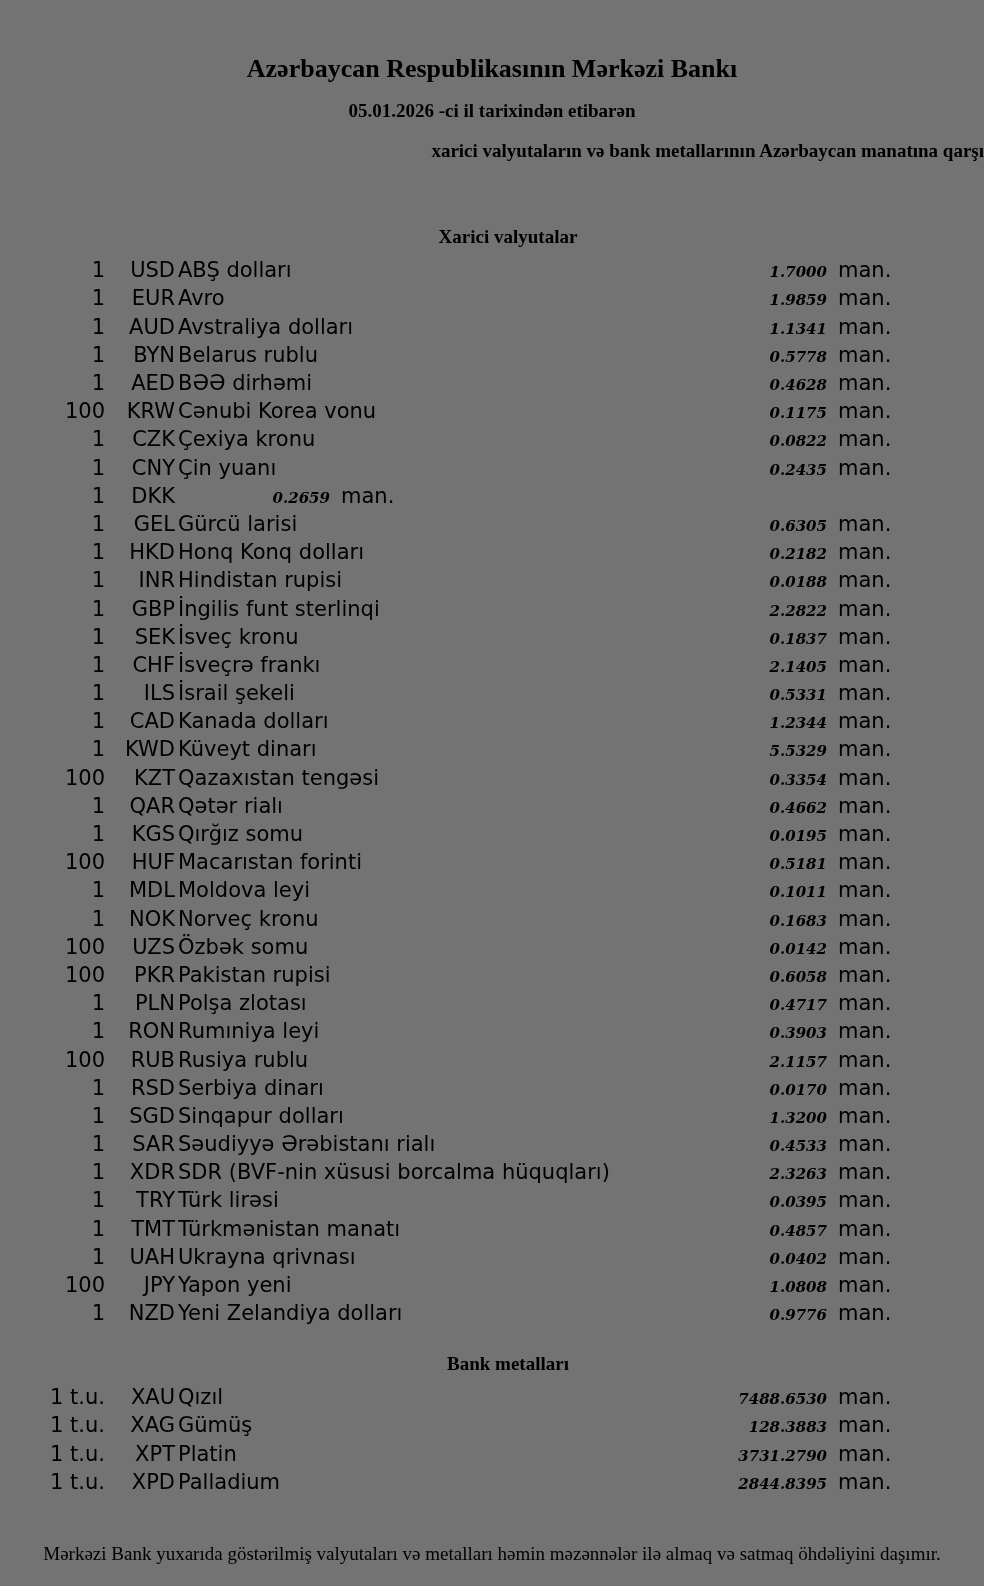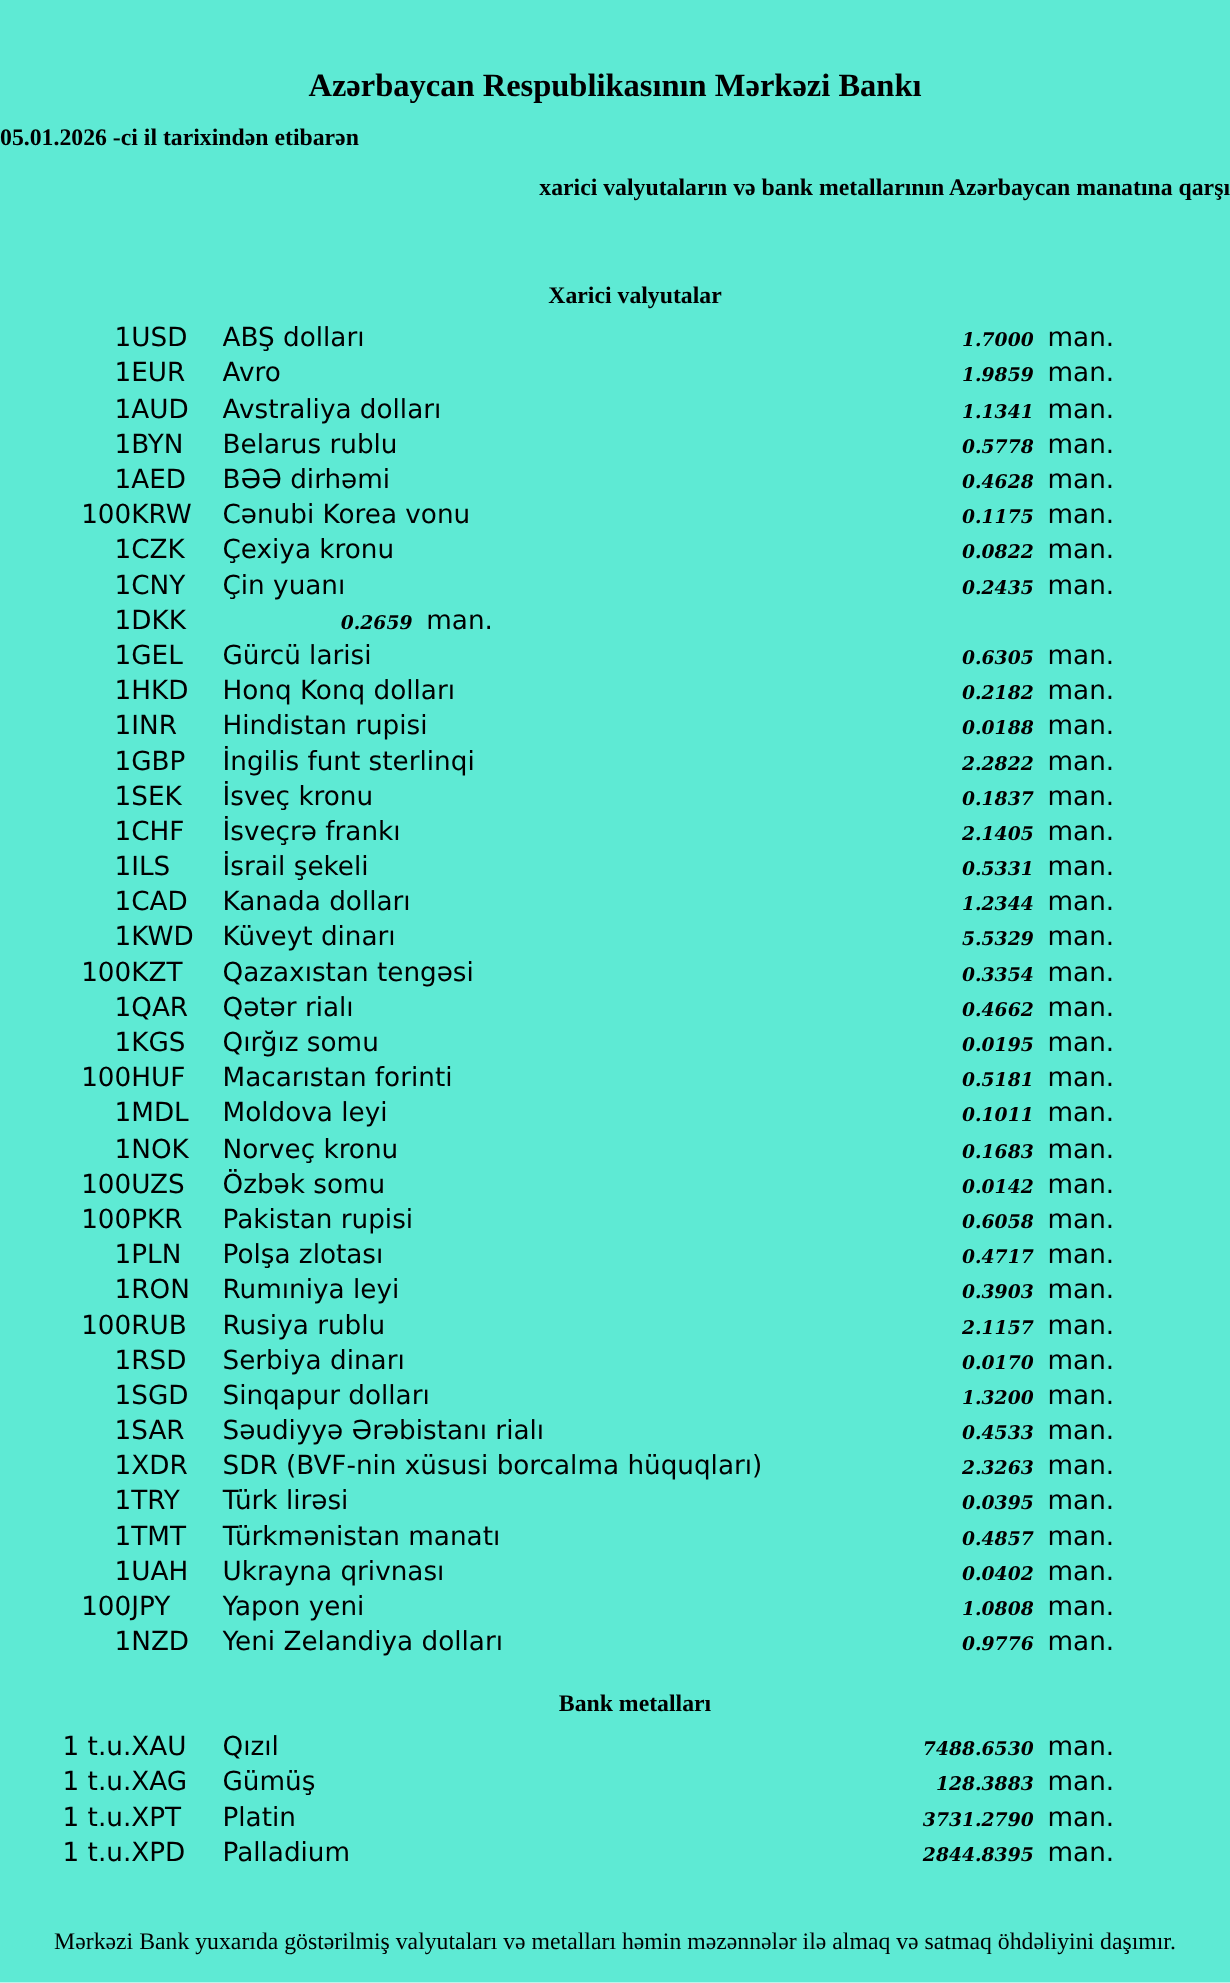--- a/index.html
+++ b/index.html
@@ -1,35 +1,36 @@
 <!DOCTYPE html>
 <html><head>
 <meta charset="utf-8">
 <style>
   html, body { margin:0; padding:0; background:#ffffff; }
   .page {
     position:relative;
     width:984px;
     height:1586px;
-    background:#5eead4;
+    background:#737373;
     color:#000000;
     overflow:hidden;
     font-family:"DejaVu Sans", sans-serif;
   }
   .doc-title {
     margin:0;
     padding-top:54px;
     text-align:center;
     font-family:"Liberation Serif", serif;
     font-weight:bold;
     font-size:26px;
     line-height:1.15;
   }
   .doc-date {
     margin-top:16px;
+    text-align:center;
     font-family:"Liberation Serif", serif;
     font-weight:bold;
     font-size:19px;
     line-height:1.2;
   }
   .doc-subtitle {
     margin-top:17px;
     text-align:right;
     font-family:"Liberation Serif", serif;
     font-weight:bold;
@@ -54,21 +55,21 @@
     line-height:28.2px;
     white-space:nowrap;
   }
   .c-qty {
     flex:none; width:105px;
     text-align:right;
     font-size:21px;
   }
   .c-code {
     flex:none; width:70px;
-    text-align:left;
+    text-align:right;
     font-size:21px;
   }
   .c-name {
     flex:1;
     margin-left:3px;
     font-size:21px;
     overflow:hidden;
   }
   .c-rate {
     flex:none; width:155px;

